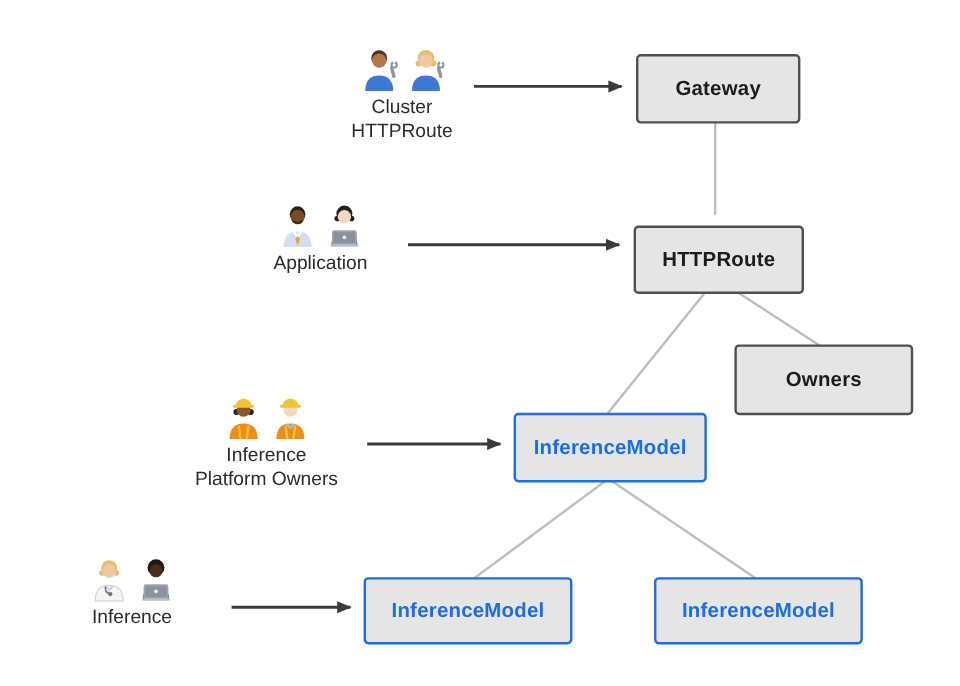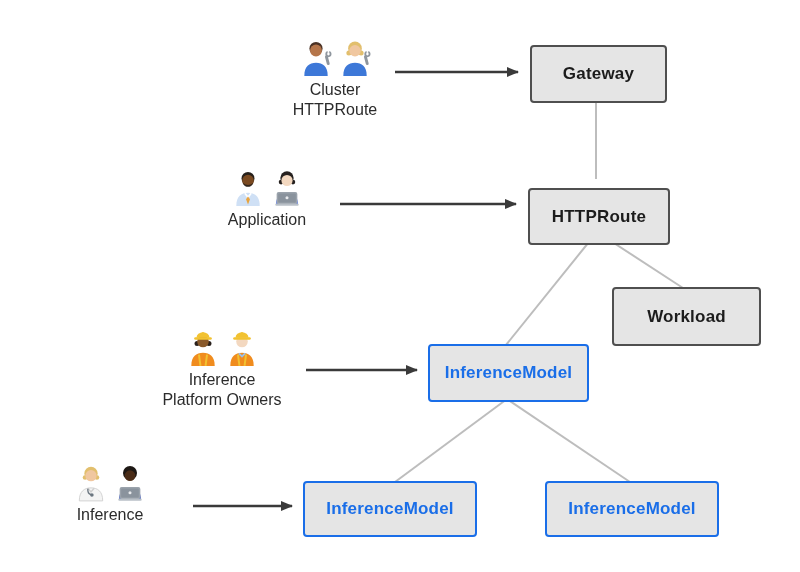--- a/index.html
+++ b/index.html
@@ -127,21 +127,21 @@
     <line class="connector" x1="507" y1="399" x2="630" y2="482"></line>
 
     <line class="arrow-line" x1="395" y1="72" x2="518" y2="72" marker-end="url(#arrowhead)"></line>
     <line class="arrow-line" x1="340" y1="204" x2="516" y2="204" marker-end="url(#arrowhead)"></line>
     <line class="arrow-line" x1="306" y1="370" x2="417" y2="370" marker-end="url(#arrowhead)"></line>
     <line class="arrow-line" x1="193" y1="506" x2="292" y2="506" marker-end="url(#arrowhead)"></line>
   </svg>
 
   <div class="node gray" style="left:530px;top:45px;width:133px;height:54px;">Gateway</div>
   <div class="node gray" style="left:528px;top:188px;width:138px;height:53px;">HTTPRoute</div>
-  <div class="node gray" style="left:612px;top:287px;width:145px;height:55px;">Workload</div>
+  <div class="node gray" style="left:612px;top:287px;width:145px;height:55px;">Owners</div>
   <div class="node blue" style="left:428px;top:344px;width:157px;height:54px;">InferenceModel</div>
   <div class="node blue" style="left:303px;top:481px;width:170px;height:52px;">InferenceModel</div>
   <div class="node blue" style="left:545px;top:481px;width:170px;height:52px;">InferenceModel</div>
 
   <div class="actor" style="left:235px;top:36px;">
     <div class="icons">
       <svg>
           <use href="#p-man-mechanic"></use>
         </svg>
       <svg>

